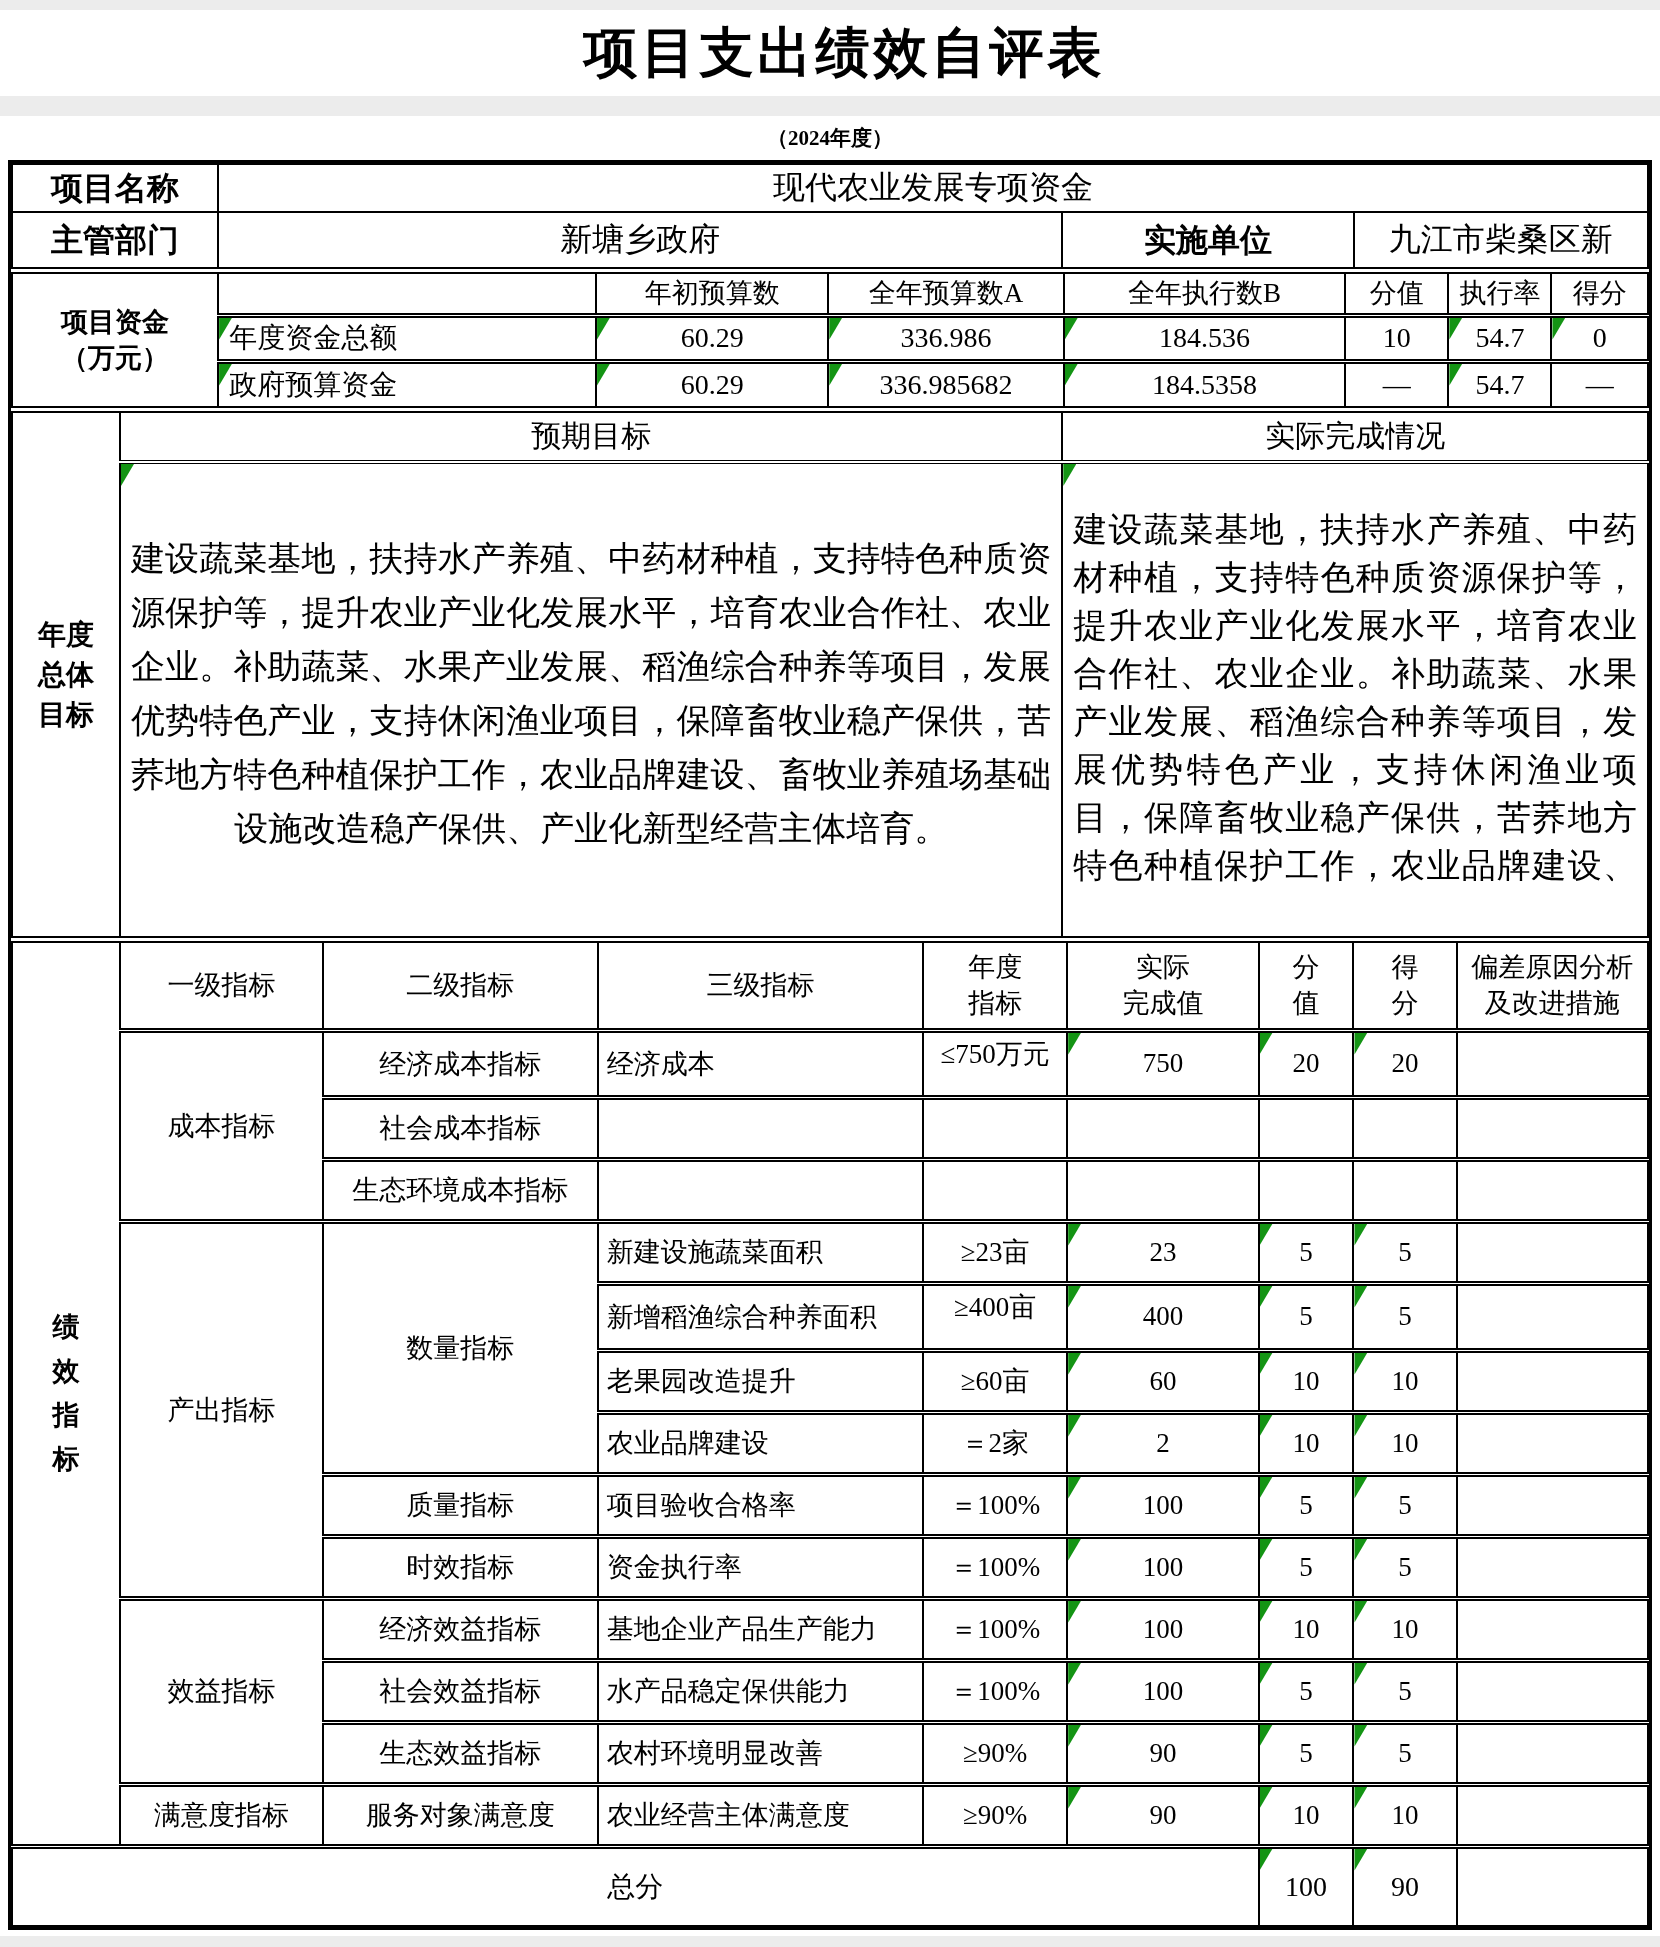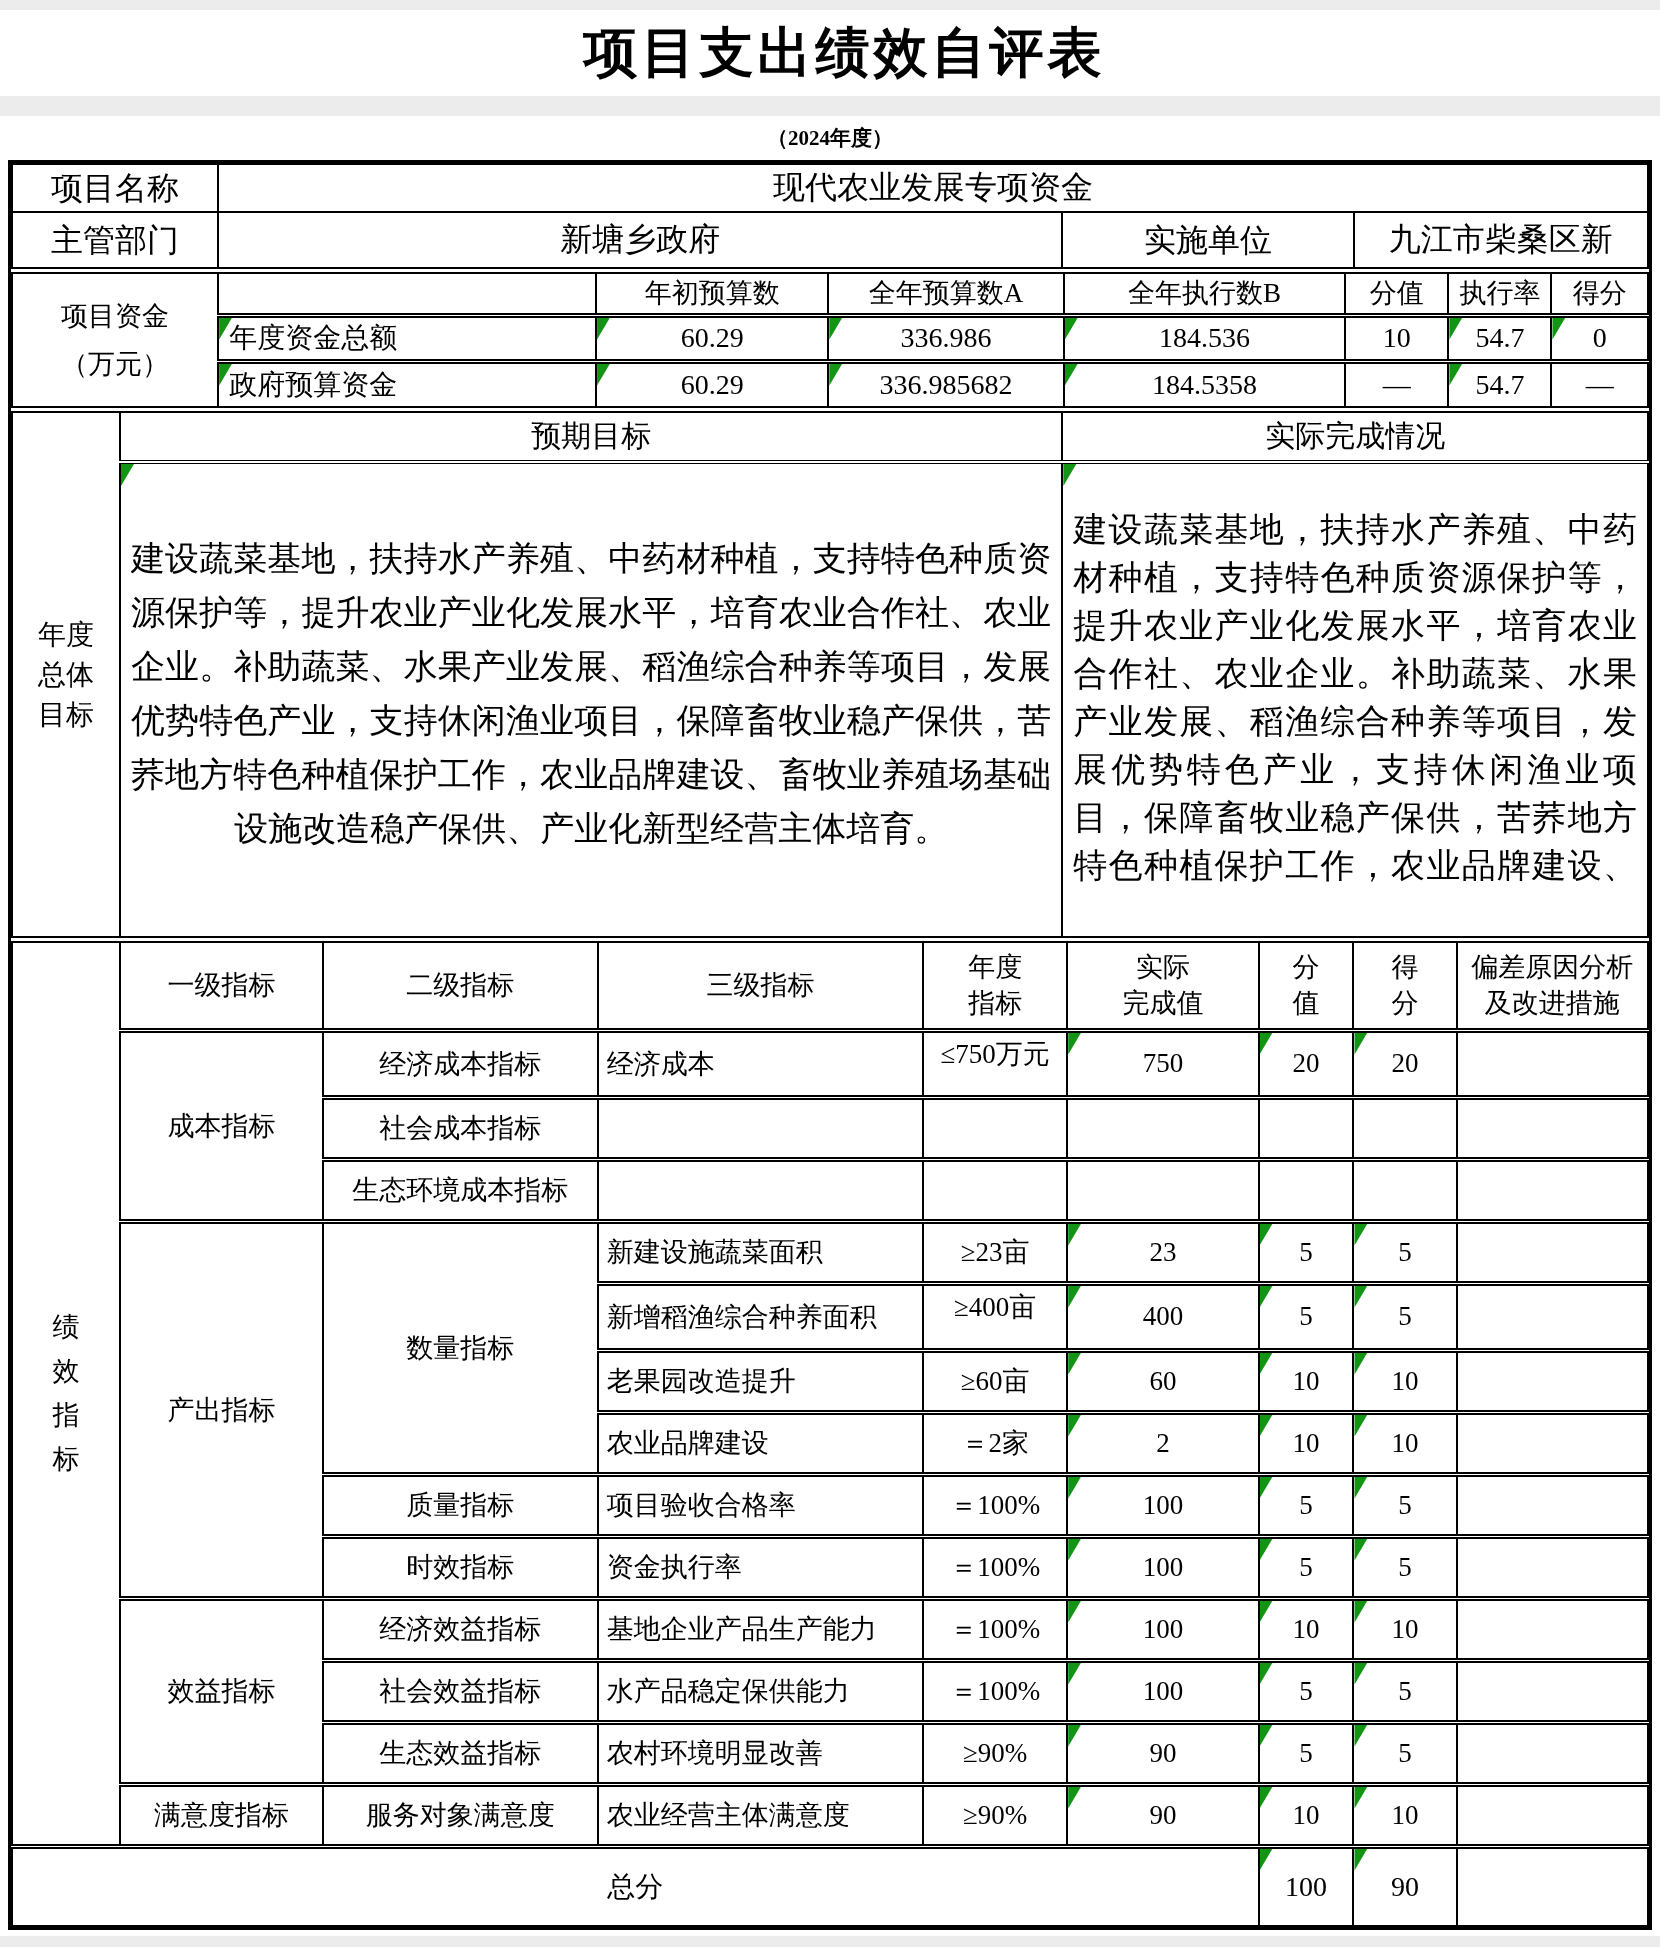--- a/index.html
+++ b/index.html
@@ -33,21 +33,21 @@
 
   
   .tA td { font-size:32px; height:48px; }
   .tA tr.r-dept td { height:56px; }
   .tA .nowrapc { white-space:nowrap; }
 
   
   .tB td { font-size:28px; height:46px; }
   .tB tr:first-child td { height:42px; font-size:27px; }
   .tB tr + tr td { border-top:5px double #000;margin-left:12px; }
-  .tB .lab { font-size:28px; line-height:48px;margin-top:26px; }
+  .tB .lab { font-size:28px; line-height:36px;margin-top:26px; }
   .tB .al { text-align:left; padding-left:10px; }
 
   
   .tC .lab { font-size:28px; line-height:40px; }
   .tC .gh { font-size:30px; height:50px; }
   .tC tr + tr td { border-top:4px double #000; }
   .tC .gb { vertical-align:top; padding:4px 10px; }
   .goaltext {
     font-size:34px; text-align:justify; overflow:hidden;
   }
@@ -56,21 +56,21 @@
 
   
   .tD td { font-size:27px; height:62px; }
   .tD tr:first-child td { height:88px; }
   .tD tr + tr td { border-top:5px double #000; }
   .tD .vlab { font-size:27px; line-height:44px; }
   .tD .al { text-align:left; padding-left:8px; }
   .tD .clip .ct { display:block; height:58px; overflow:hidden; line-height:34px; margin-top:4px; }
   .tD .total-row td { height:80px; font-size:28px;margin-top:29px; }
 
-  .lab { line-height:38px; }
+  .lab { line-height:38px;font-weight:bold; }
   i.tri {
     position:absolute; top:0; left:0; width:13px; height:22px;
     background:var(--flag,#149414);
     clip-path:polygon(0 0, 100% 0, 0 100%);
   }
 </style>
 </head>
 <body>
 
 <div class="band top"></div>

